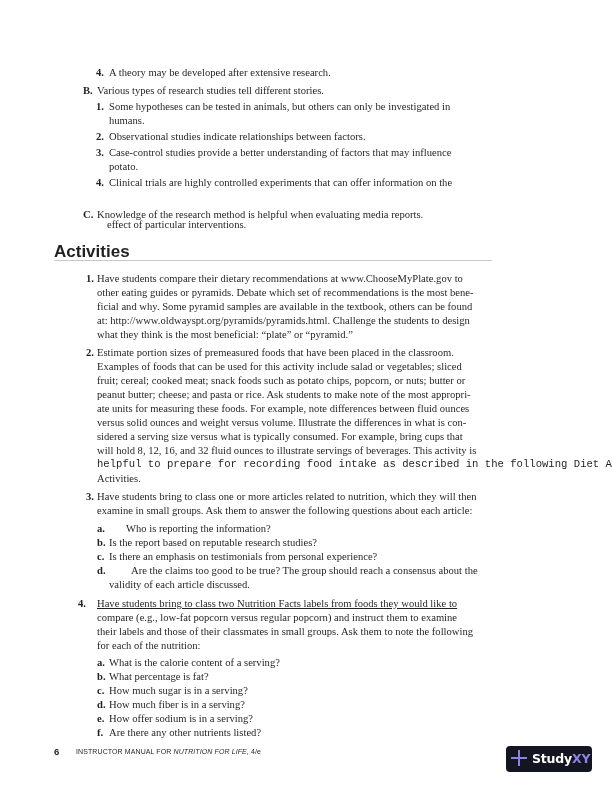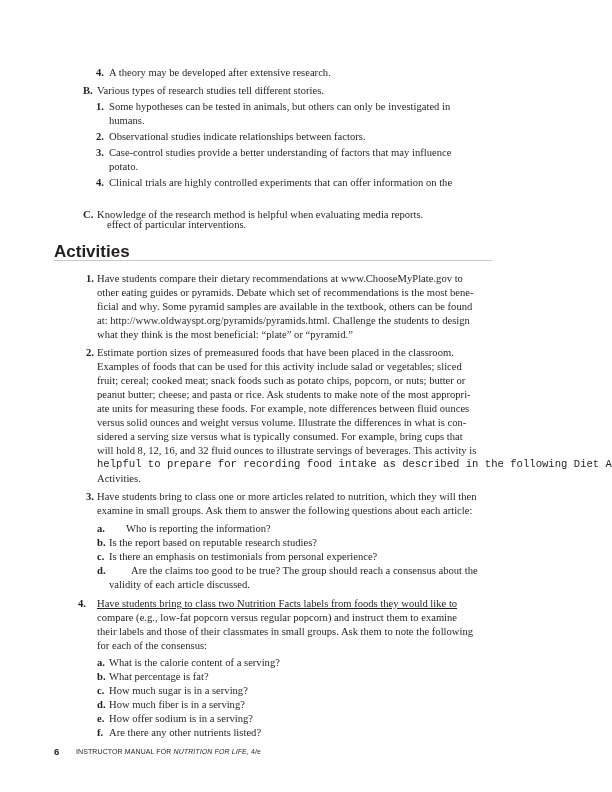--- a/index.html
+++ b/index.html
@@ -165,21 +165,21 @@
       <span class="num" style="left:78px;">4.</span>
       <span class="txt" style="left:97px;text-decoration:underline;">Have students bring to class two Nutrition Facts labels from foods they would like to</span>
     </div>
     <div class="line" style="top:611px;">
         <span class="txt" style="left:97px;">compare (e.g., low-fat popcorn versus regular popcorn) and instruct them to examine</span>
       </div>
     <div class="line" style="top:625px;">
         <span class="txt" style="left:97px;">their labels and those of their classmates in small groups. Ask them to note the following</span>
       </div>
     <div class="line" style="top:639px;">
-        <span class="txt" style="left:97px;">for each of the consensus:</span>
+        <span class="txt" style="left:97px;">for each of the nutrition:</span>
       </div>
 
     <div class="line" style="top:656px;">
       <span class="num" style="left:97px;">a.</span>
       <span class="txt" style="left:109px;">What is the calorie content of a serving?</span>
     </div>
     <div class="line" style="top:670px;">
       <span class="num" style="left:97px;">b.</span>
       <span class="txt" style="left:109px;">What percentage is fat?</span>
     </div>
@@ -197,13 +197,17 @@
     </div>
     <div class="line" style="top:726px;">
       <span class="num" style="left:97px;">f.</span>
       <span class="txt" style="left:109px;">Are there any other nutrients listed?</span>
     </div>
   </div>
 
   <div class="footer-num">6</div>
   <div class="footer-text"><span>INSTRUCTOR MANUAL FOR </span><i>NUTRITION FOR LIFE,</i><span> 4/e</span></div>
 
+  <div class="logo">
+    <span class="logo-plus"></span>
+    <span class="logo-text"><span>Study</span><span class="logo-xy">XY</span></span>
+  </div>
 </div>
 
 </body></html>

